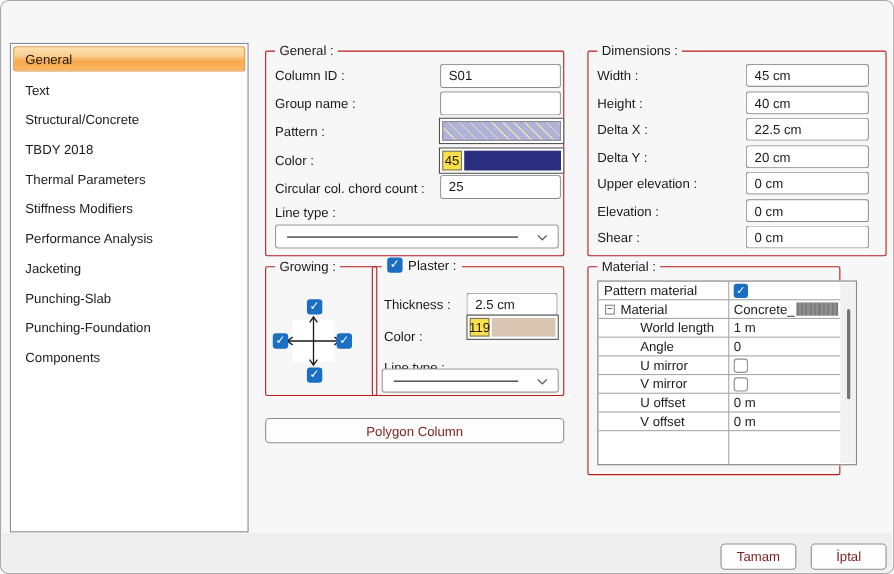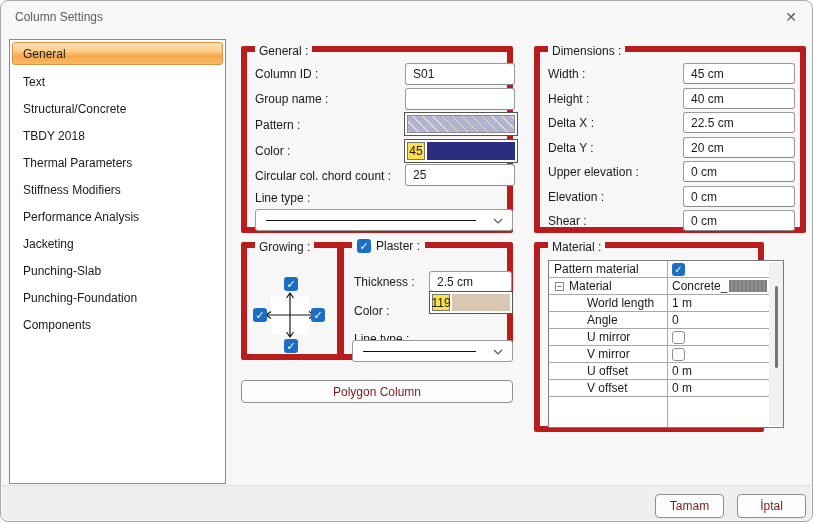--- a/index.html
+++ b/index.html
@@ -26,21 +26,21 @@
   .listbox { position:absolute; left:8px; top:38px; width:217px; height:445px;
     background:#ffffff; border:1px solid #868b94; padding-top:1px; }
   .li { height:27px; display:flex; align-items:center; padding-left:13px; font-size:12px; }
   .li.sel { height:23px; margin:1px 2px 3px 2px; padding-left:10px;
     border:1px solid #dc9240; border-radius:3px;
     background:linear-gradient(180deg,#fde0b2 0%,#fbcf8e 38%,#f9b967 50%,#f7a94c 62%,#f9b864 100%); }
   .favbtn { left:8px; top:493px; width:125px; height:23px; border-radius:5px; }
   .favtri { position:absolute; right:9px; top:7px; width:0; height:0;
     border-left:5px solid #333; border-top:4px solid transparent; border-bottom:4px solid transparent; }
   
-  .group { position:absolute; border:6px solid #b91c1c; border-radius:2px; }
+  .group { position:absolute; border:1px solid #b91c1c; border-radius:2px; }
   .gtitle { position:absolute; top:-8px; left:8px; background:#f7f7f7; padding:0 4px; font-size:12px; }
   .lbl { position:absolute; font-size:12px; white-space:nowrap; }
   
   .tfield { position:absolute; height:22px; background:#fff; border:1px solid #9a9a9a;
     border-bottom-color:#8a8a8a; border-radius:3px; font-family:"Liberation Sans",sans-serif;
     font-size:12px; padding:0 7px; color:#1a1a1a; }
   
   .dropdown { position:absolute; height:22px; background:#fff; border:1px solid #9a9a9a;
     border-radius:3px; }
   .dd-line { position:absolute; left:10px; right:36px; top:10px; border-top:1px solid #111; }
@@ -77,26 +77,20 @@
     background-image:repeating-linear-gradient(90deg, rgba(0,0,0,0.12) 0 2px, transparent 2px 4px); }
   .scrolltrack { position:absolute; left:220px; top:1px; bottom:1px; width:14px; background:#f1f1f1; }
   .scrollthumb { position:absolute; left:6px; top:24px; width:3px; height:82px; background:#757575; border-radius:2px; }
   .tcb { width:13px; height:13px; border-radius:3px; display:inline-block; }
 </style>
 </head>
 <body>
 
 <div class="dlg">
 
-  <div class="titlebar">
-    <span class="title">Column Settings</span>
-    <span class="closebtn">
-        <span>✕</span>
-      </span>
-  </div>
 
   <div class="listbox">
     <div class="li sel">General</div>
     <div class="li">Text</div>
     <div class="li">Structural/Concrete</div>
     <div class="li">TBDY 2018</div>
     <div class="li">Thermal Parameters</div>
     <div class="li">Stiffness Modifiers</div>
     <div class="li">Performance Analysis</div>
     <div class="li">Jacketing</div>

